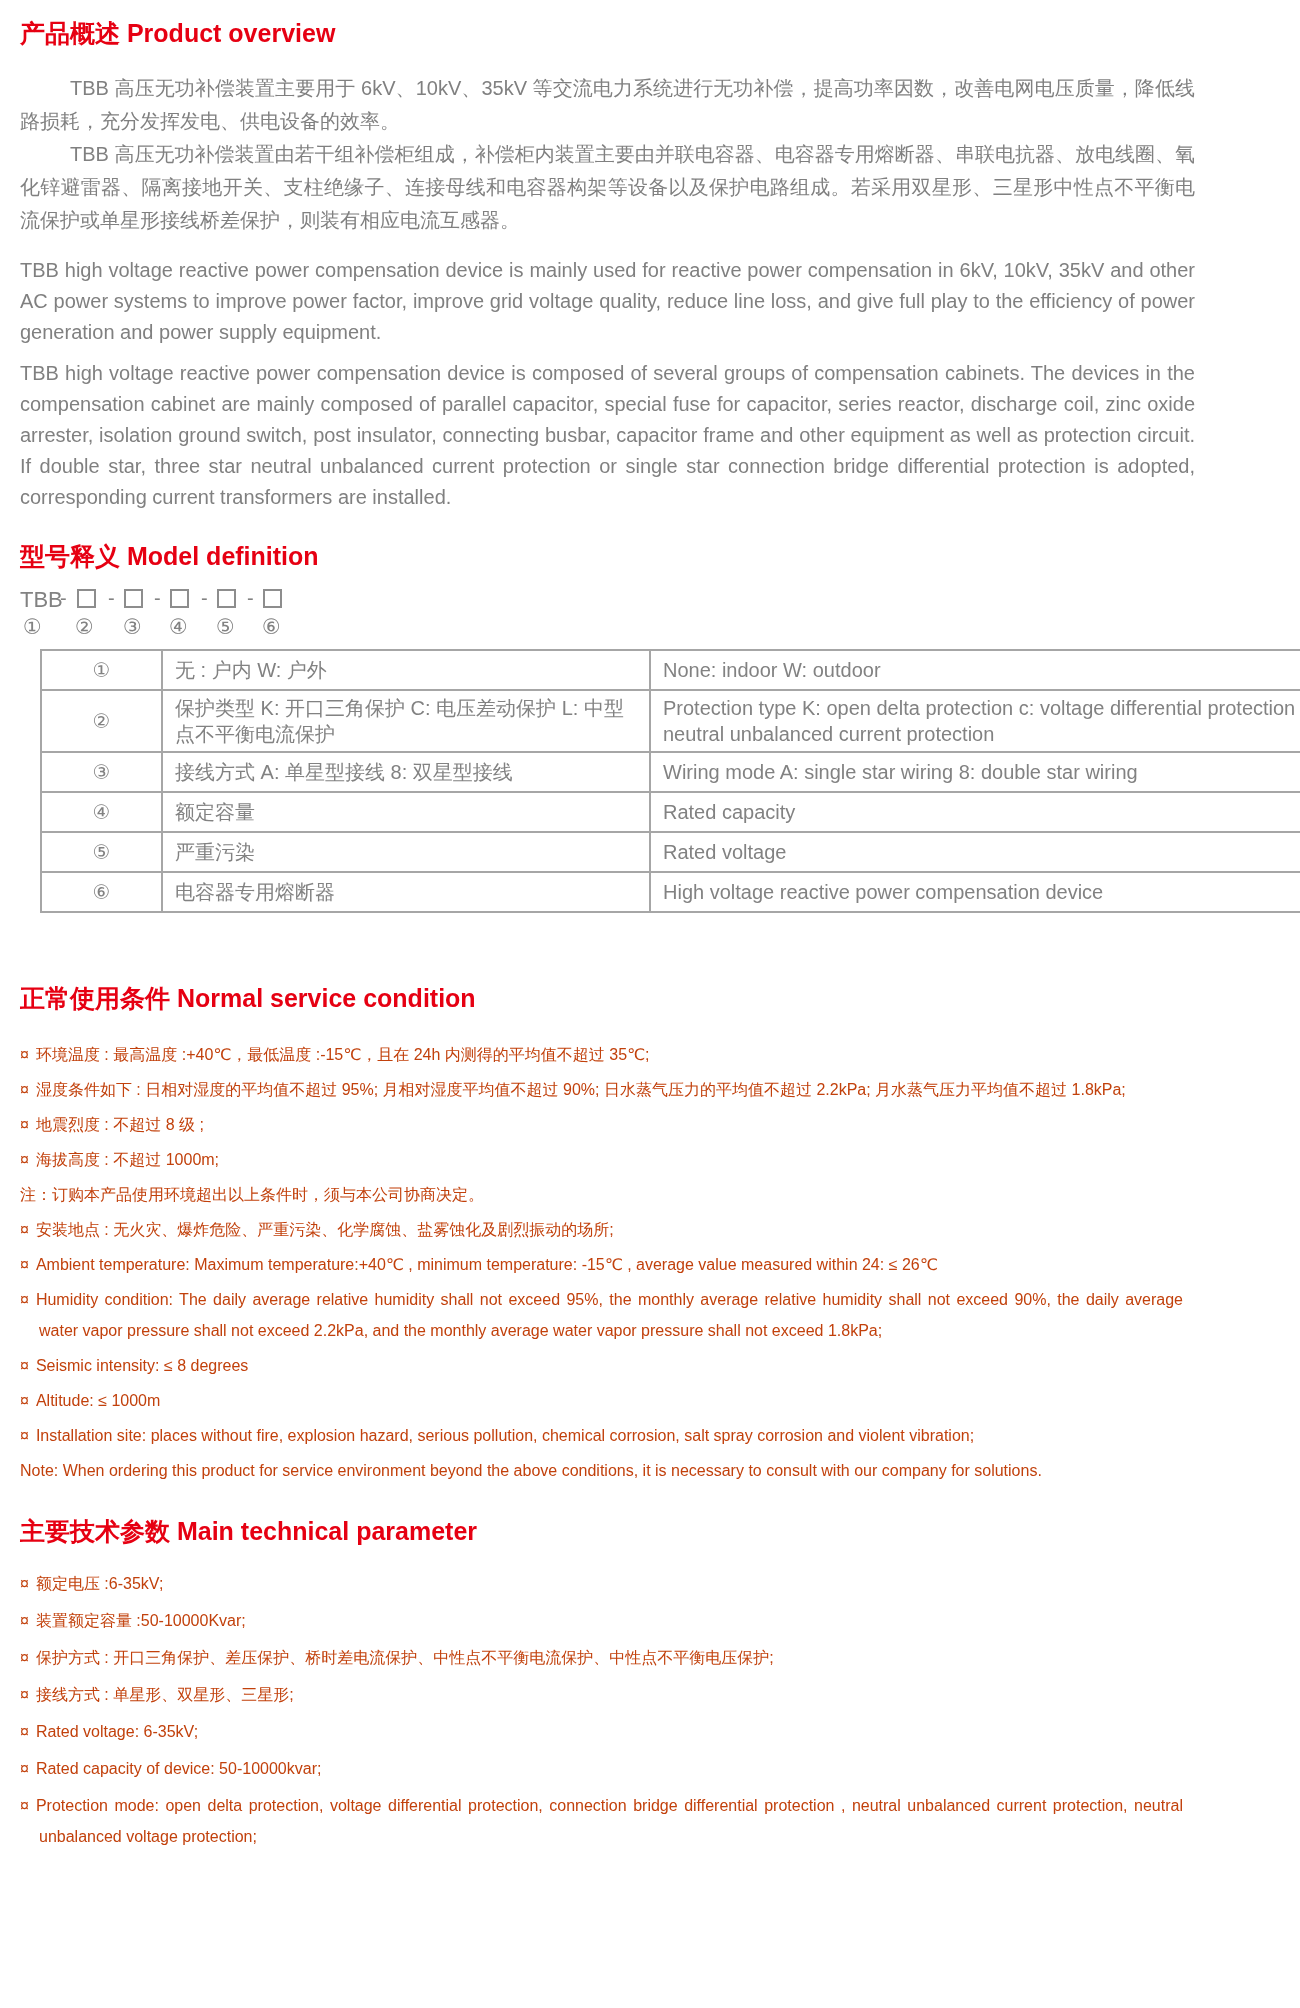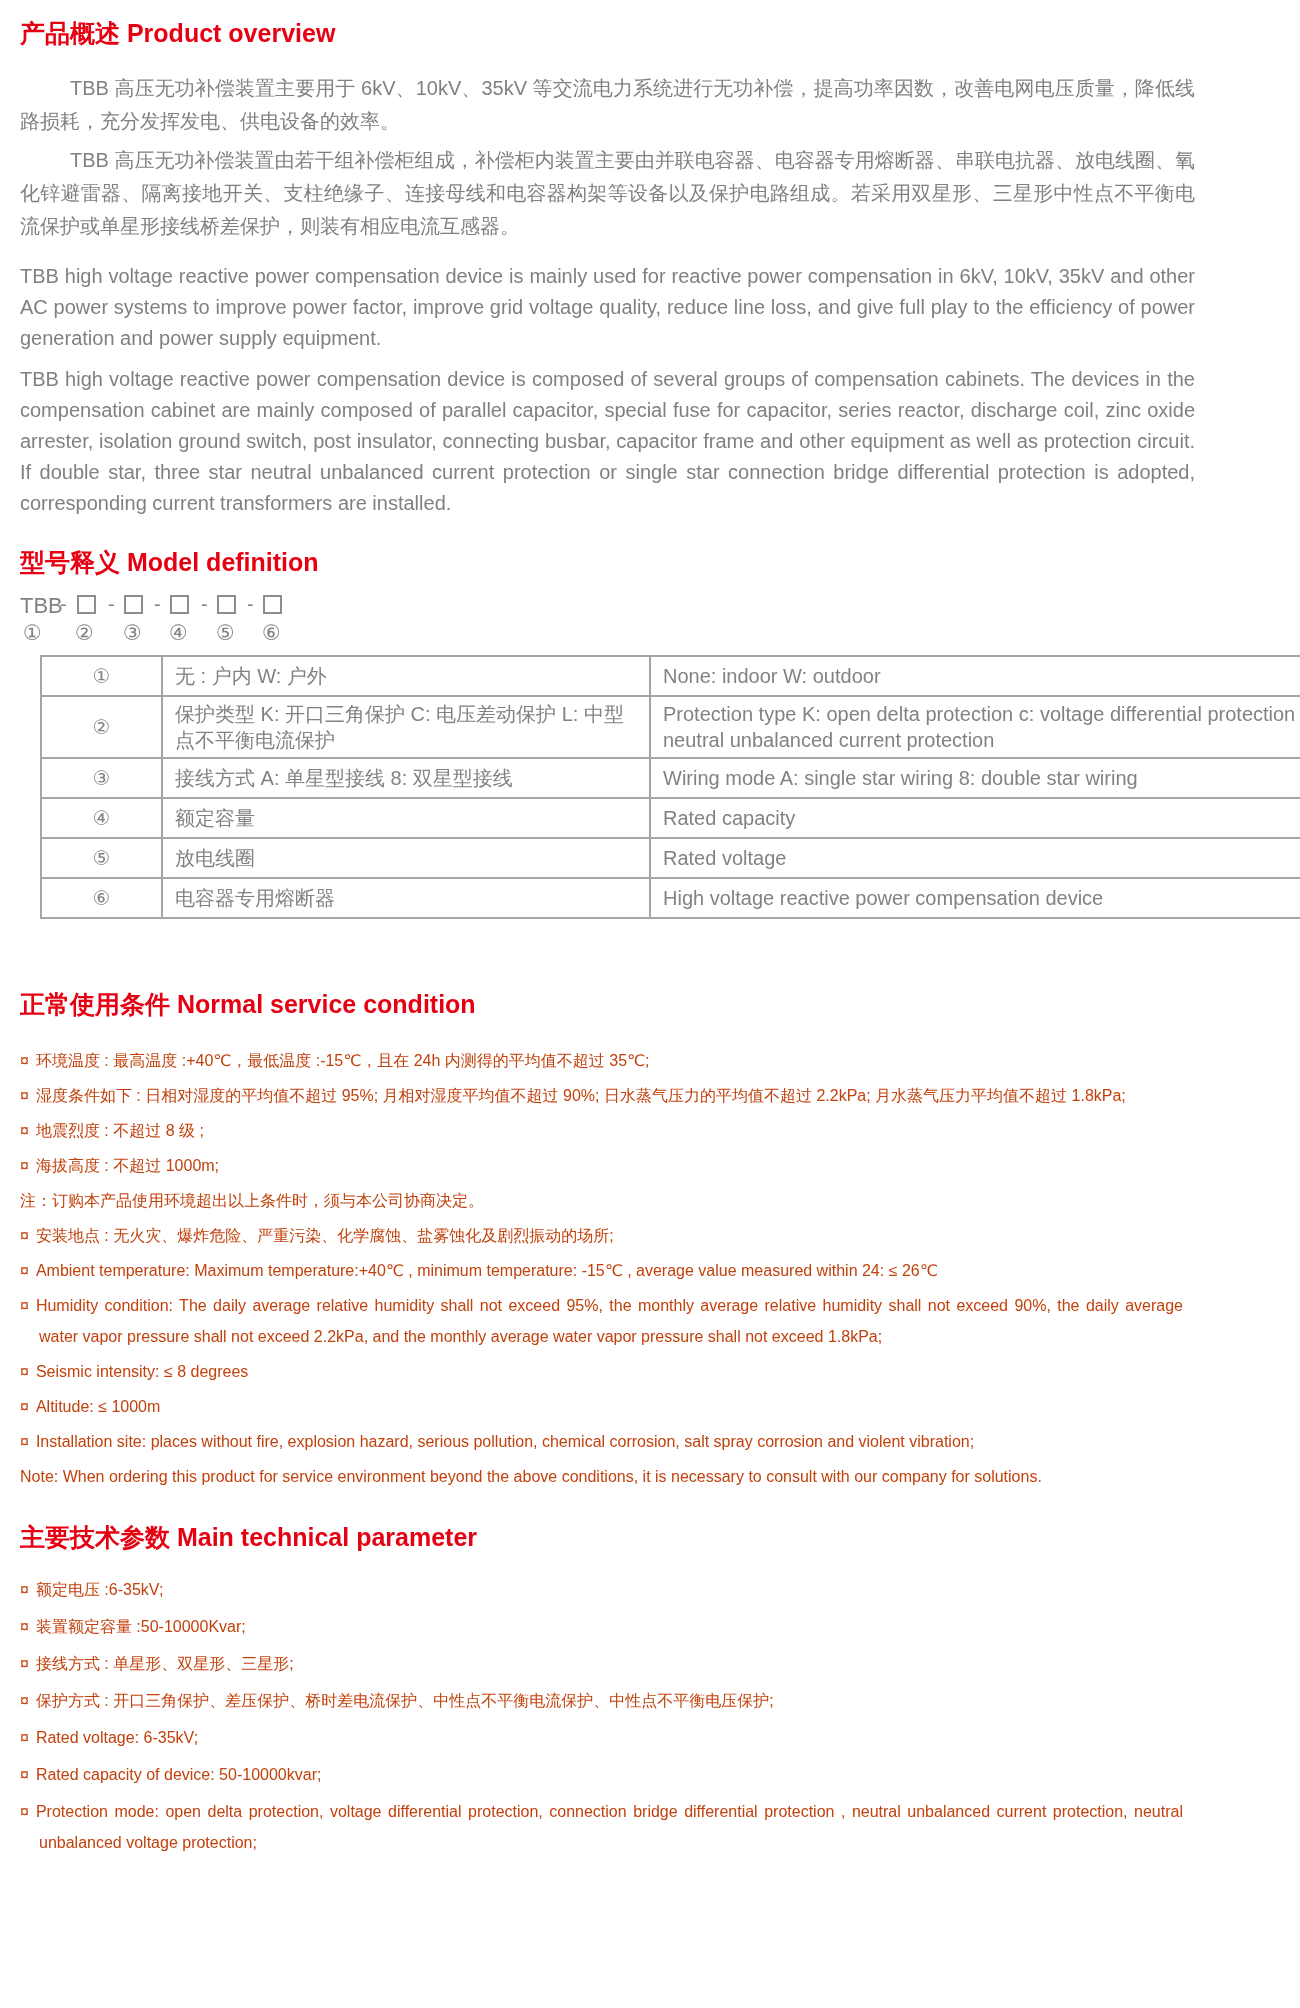--- a/index.html
+++ b/index.html
@@ -14,21 +14,21 @@
     color:#e60012;font-size:25px;font-weight:bold;line-height:30px;
     margin:0;letter-spacing:0;
   }
   .h1{margin-bottom:24px;}
   .h2{margin-top:28px;}
   .h3{margin-top:70px;}
   .h4{margin-top:30px;}
 
   .para{color:#808080;font-size:20px;margin:0;text-align:justify;}
   .para-cn{line-height:33px;text-indent:50px;}
-  .para-cn.first{margin-bottom:6px;}
+  .para-cn.first{}
   .para-cn.second{margin-bottom:18px;}
   .para-en{line-height:31px;}
   .para-en.first{margin-bottom:10px;}
 
   
   .formula{position:relative;height:52px;margin-top:16px;color:#828282;}
   .formula .prefix{position:absolute;top:0;font-size:22px;color:#828282;}
   .formula .dash{position:absolute;top:0;font-size:20px;color:#828282;}
   .formula .box{
     position:absolute;top:2px;width:15px;height:15px;
@@ -113,21 +113,21 @@
         <td class="c-zh">接线方式 A: 单星型接线 8: 双星型接线</td>
         <td class="c-en">Wiring mode A: single star wiring 8: double star wiring</td>
       </tr>
       <tr class="r1">
         <td class="c-num">④</td>
         <td class="c-zh">额定容量</td>
         <td class="c-en">Rated capacity</td>
       </tr>
       <tr class="r1">
         <td class="c-num">⑤</td>
-        <td class="c-zh">放电线圈</td>
+        <td class="c-zh">严重污染</td>
         <td class="c-en">Rated voltage</td>
       </tr>
       <tr class="r1">
         <td class="c-num">⑥</td>
         <td class="c-zh">电容器专用熔断器</td>
         <td class="c-en">High voltage reactive power compensation device</td>
       </tr>
     </tbody>
       </table>
   </div>
@@ -148,21 +148,21 @@
       <p class="bullet bullet-en"><span class="bul">¤</span><span>Installation site: places without fire, explosion hazard, serious pollution, chemical corrosion, salt spray corrosion and violent vibration;</span></p>
       <p class="bullet note-line">Note: When ordering this product for service environment beyond the above conditions, it is necessary to consult with our company for solutions.</p>
     </div>
   </div>
 
   <div>
     <h2 class="sec-heading h4">主要技术参数 Main technical parameter</h2>
     <div class="list list-tech">
       <p class="bullet"><span class="bul">¤</span><span>额定电压 :6-35kV;</span></p>
       <p class="bullet"><span class="bul">¤</span><span>装置额定容量 :50-10000Kvar;</span></p>
+      <p class="bullet"><span class="bul">¤</span><span>保护方式 : 开口三角保护、差压保护、桥时差电流保护、中性点不平衡电流保护、中性点不平衡电压保护;</span></p>
       <p class="bullet"><span class="bul">¤</span><span>接线方式 : 单星形、双星形、三星形;</span></p>
-      <p class="bullet"><span class="bul">¤</span><span>保护方式 : 开口三角保护、差压保护、桥时差电流保护、中性点不平衡电流保护、中性点不平衡电压保护;</span></p>
       <p class="bullet bullet-en"><span class="bul">¤</span><span>Rated voltage: 6-35kV;</span></p>
       <p class="bullet bullet-en"><span class="bul">¤</span><span>Rated capacity of device: 50-10000kvar;</span></p>
       <p class="bullet bullet-en"><span class="bul">¤</span><span>Protection mode: open delta protection, voltage differential protection, connection bridge differential protection , neutral unbalanced current protection, neutral unbalanced voltage protection;</span></p>
     </div>
   </div>
 
 </div>
 
 </body></html>

